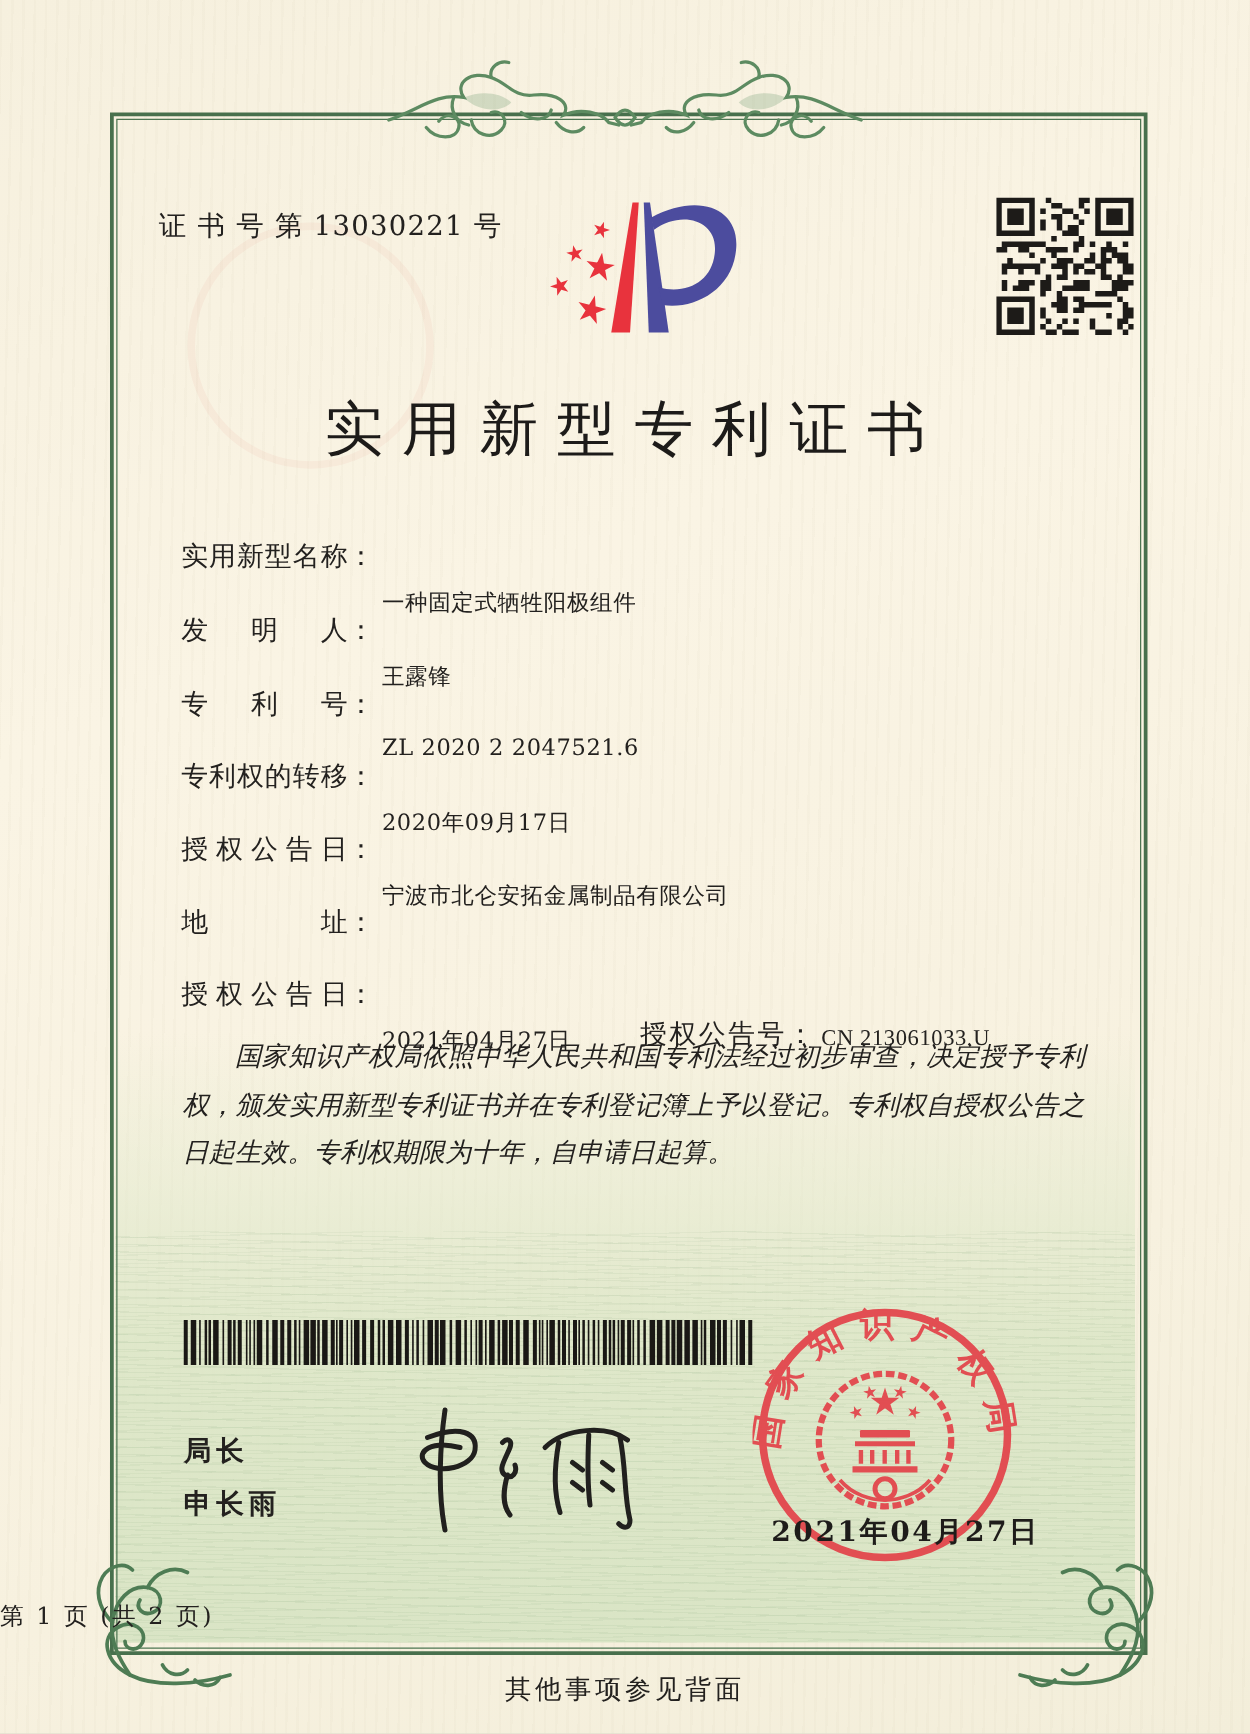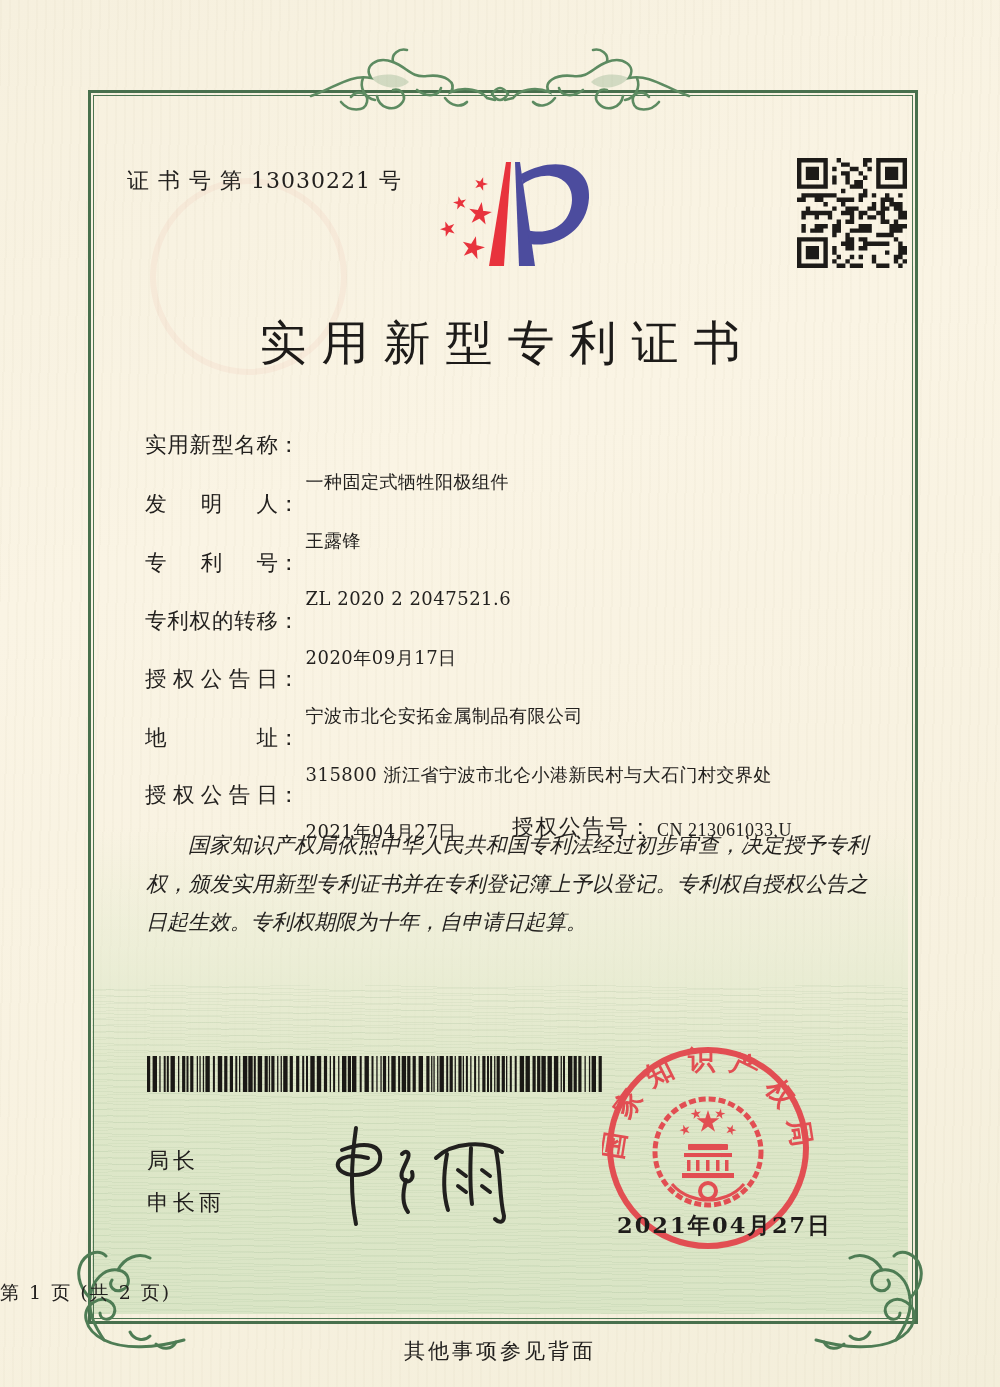--- a/index.html
+++ b/index.html
@@ -38,21 +38,21 @@
   .f-value{font-size:18px;letter-spacing:.5px;margin-top:40px;}
   .grant2{position:absolute;left:512px;display:flex;align-items:flex-end;white-space:nowrap;font-family:Liberation Serif, serif;}
   .g-label{font-size:21.5px;letter-spacing:2px;}
   
   .paras{position:absolute;left:146px;top:826px;width:722px;font-size:21px;line-height:38.5px;text-align:justify;}
   .paras p{margin:0;text-indent:2em;font-style:italic;}
   
   .barcode{position:absolute;left:145px;top:1056px;width:466px;height:36px;}
   .seal{position:absolute;left:602px;top:1042px;width:212px;height:212px;opacity:.92;}
   .seal-date{position:absolute;left:617px;top:1210px;font-size:22.5px;letter-spacing:2px;font-weight:600;color:#1e1c1a;}
-  .sig-block{position:absolute;left:147px;top:1140px;font-size:22px;line-height:42px;letter-spacing:4px;}
+  .sig-block{position:absolute;left:147px;top:1140px;font-size:22px;line-height:42px;letter-spacing:4px;font-weight:bold;}
   .sig-script{position:absolute;left:290px;top:1116px;width:235px;height:118px;}
   .sig-script path{stroke:#21201e;stroke-width:4;fill:none;stroke-linecap:round;stroke-linejoin:round;}
   .page-info{position:absolute;left:0;right:0;top:1280px;font-size:19px;letter-spacing:2px;}
   .back-note{position:absolute;left:0;right:0;top:1337px;text-align:center;font-size:21px;letter-spacing:3px;}
 </style>
 </head>
 <body>
 
 <div class="page">
 
@@ -143,21 +143,20 @@
       <span class="f-value">2020年09月17日</span>
   </div>
   <div class="field-row" style="top:664px">
     <span class="f-label">授权公告日</span>
       <span class="f-colon">：</span>
       <span class="f-value">宁波市北仑安拓金属制品有限公司</span>
   </div>
   <div class="field-row" style="top:723px">
     <span class="f-label">地址</span>
       <span class="f-colon">：</span>
-      <span class="f-value">315800 浙江省宁波市北仑小港新民村与大石门村交界处</span>
   </div>
   <div class="field-row" style="top:780px">
     <span class="f-label">授权公告日</span>
       <span class="f-colon">：</span>
       <span class="f-value">2021年04月27日</span>
   </div>
   <div class="grant2" style="top:780px">
     <span class="g-label">授权公告号</span>
       <span class="f-colon">：</span>
       <span class="f-value">CN 213061033 U</span>

